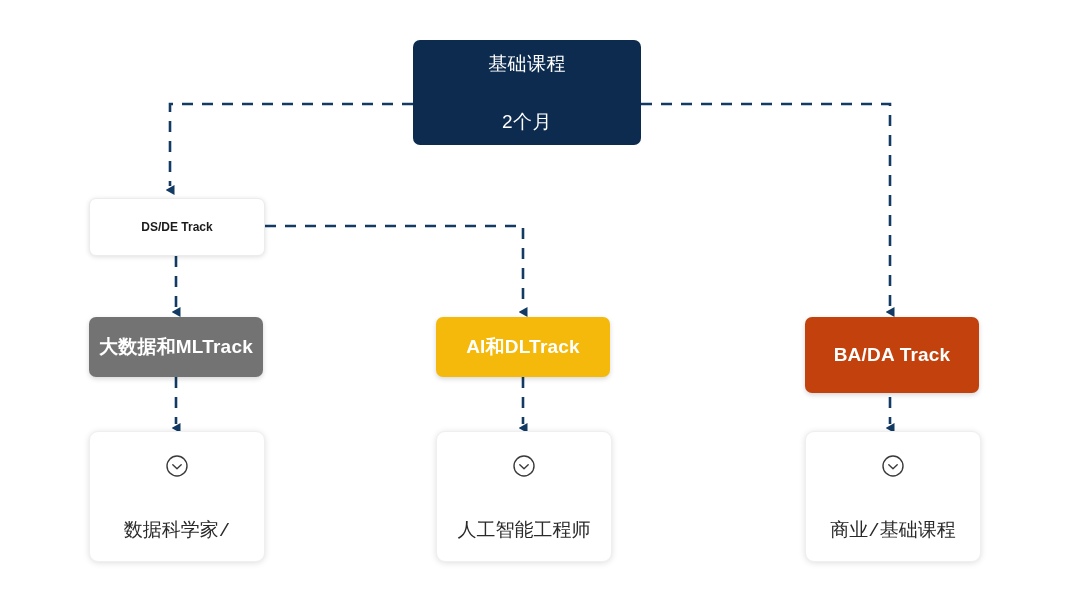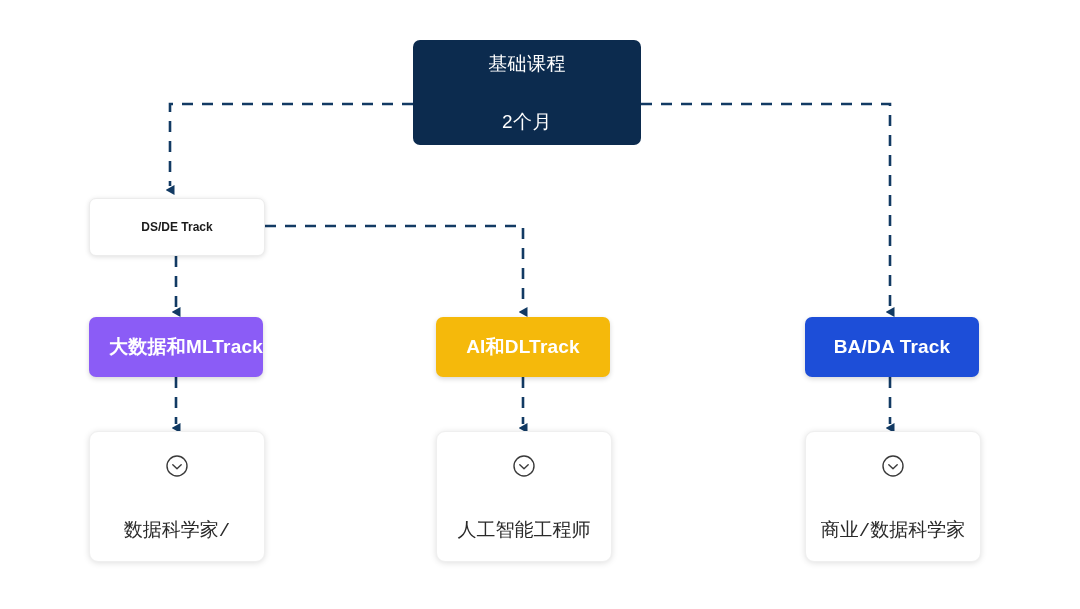--- a/index.html
+++ b/index.html
@@ -135,29 +135,29 @@
 
   <div class="node node-root">
     <span class="line">基础课程</span>
     <span class="line">2个月</span>
   </div>
 
   <div class="node node-plain" style="left:89px; top:198px; width:176px; height:58px;">
     <span>DS/DE Track</span>
   </div>
 
-  <div class="node node-track" style="left:89px; top:317px; width:174px; height:60px; background:#8b5cf6;align-items:flex-end;">
+  <div class="node node-track" style="left:89px; top:317px; width:174px; height:60px; background:#737373;">
     <span>大数据和MLTrack</span>
   </div>
 
   <div class="node node-track" style="left:436px; top:317px; width:174px; height:60px; background:#f5b90b;">
     <span>AI和DLTrack</span>
   </div>
 
-  <div class="node node-track" style="left:805px; top:317px; width:174px; height:60px; background:#1d4ed8;">
+  <div class="node node-track" style="left:805px; top:317px; width:174px; height:76px; background:#c2410c;">
     <span>BA/DA Track</span>
   </div>
 
   <div class="node node-outcome" style="left:89px; top:431px; width:176px; height:131px;">
     <span class="check-icon">
       <svg viewBox="0 0 24 24" width="24" height="24" xmlns="http://www.w3.org/2000/svg">
         <circle cx="12" cy="12" r="10" fill="none" stroke="#3a3a3a" stroke-width="1.4"></circle>
         <polyline points="7.8,10.8 12,14.8 16.2,10.8" fill="none" stroke="#3a3a3a" stroke-width="1.4" stroke-linecap="round" stroke-linejoin="round"></polyline>
       </svg>
     </span>
@@ -179,17 +179,17 @@
   </div>
 
   <div class="node node-outcome" style="left:805px; top:431px; width:176px; height:131px;">
     <span class="check-icon">
       <svg viewBox="0 0 24 24" width="24" height="24" xmlns="http://www.w3.org/2000/svg">
         <circle cx="12" cy="12" r="10" fill="none" stroke="#3a3a3a" stroke-width="1.4"></circle>
         <polyline points="7.8,10.8 12,14.8 16.2,10.8" fill="none" stroke="#3a3a3a" stroke-width="1.4" stroke-linecap="round" stroke-linejoin="round"></polyline>
       </svg>
     </span>
     <span class="outcome-text">
-      <span class="line">商业/数据科学家</span>
+      <span class="line">商业/基础课程</span>
     </span>
   </div>
 
 </div>
 
 </body></html>

